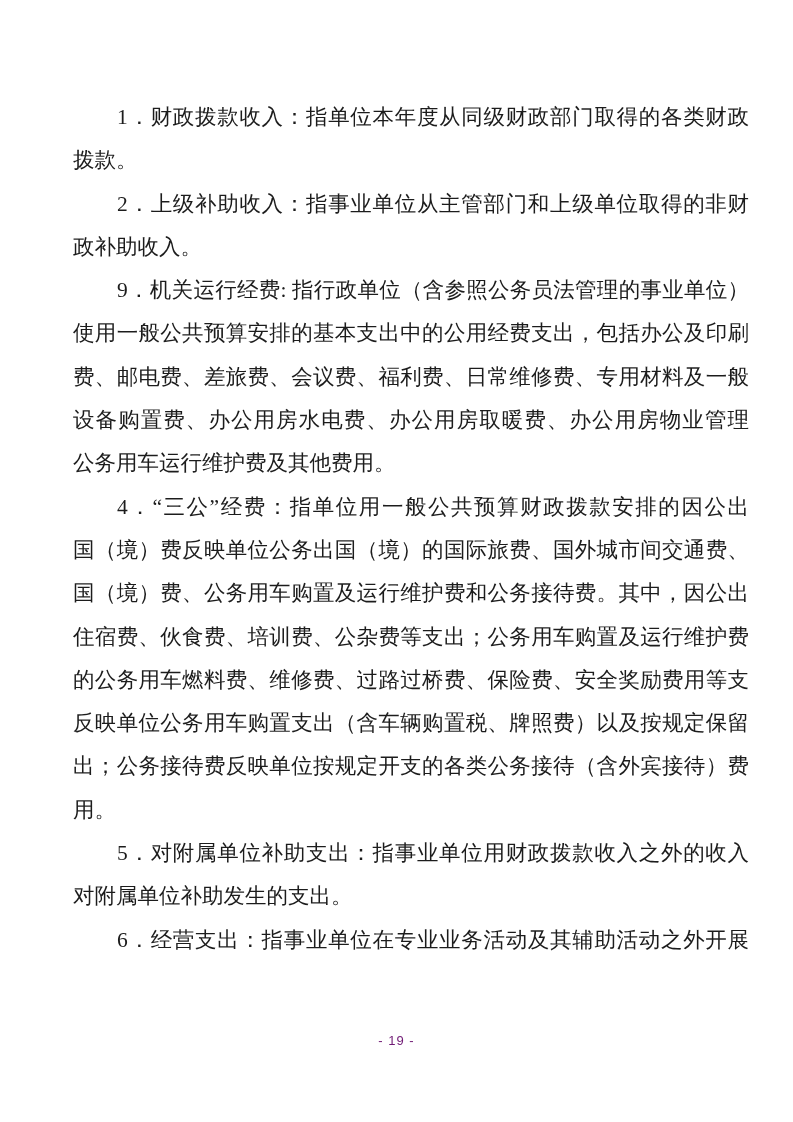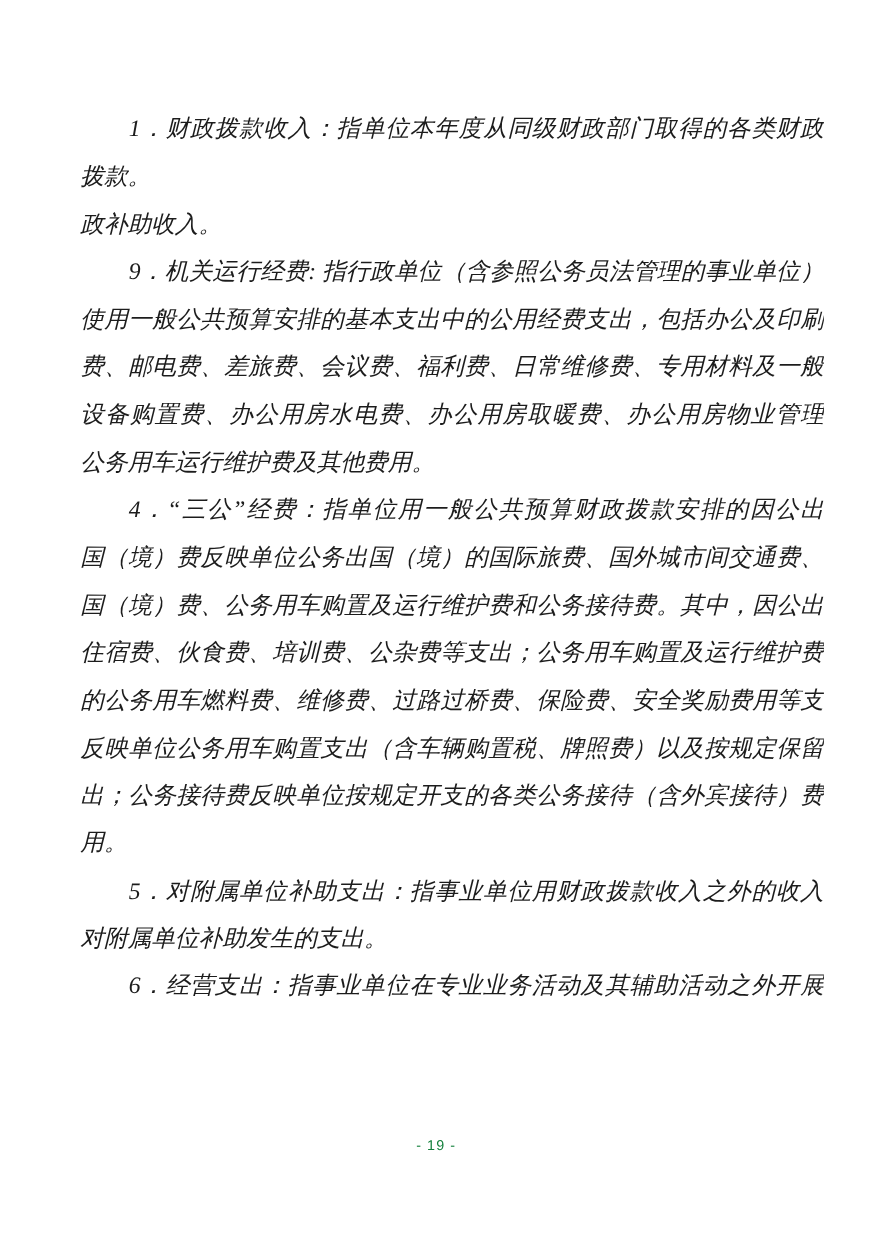--- a/index.html
+++ b/index.html
@@ -22,21 +22,20 @@
     top: 96px;
     width: 676px;
   }
   .line {
     font-size: 21.5px;
     line-height: 43.3px;
     height: 43.3px;
     white-space: nowrap;
     text-align: justify;
     overflow: hidden;
-    font-style: italic;
   }
   .line.justify {
     text-align: justify;
     text-align-last: justify;
     white-space: normal;
   }
   .line.last {
     text-align: right;
     text-align-last: left;
   }
@@ -44,31 +43,32 @@
     text-indent: 2.05em;
   }
   .footer {
     position: absolute;
     left: 0;
     top: 1033px;
     width: 100%;
     text-align: center;
     font-size: 13px;
     letter-spacing: 1px;
-    color: #15803d;
+    color: #701a75;
     font-family: "Liberation Sans", "DejaVu Sans", sans-serif;
   }
 </style>
 </head>
 <body>
 
 <div class="page">
   <div class="text-column">
     <div class="line indent justify">1．财政拨款收入：指单位本年度从同级财政部门取得的各类财政</div>
     <div class="line last">拨款。</div>
+    <div class="line indent justify">2．上级补助收入：指事业单位从主管部门和上级单位取得的非财</div>
     <div class="line last">政补助收入。</div>
     <div class="line indent justify">9．机关运行经费: 指行政单位（含参照公务员法管理的事业单位）</div>
     <div class="line justify">使用一般公共预算安排的基本支出中的公用经费支出，包括办公及印刷</div>
     <div class="line justify">费、邮电费、差旅费、会议费、福利费、日常维修费、专用材料及一般</div>
     <div class="line justify">设备购置费、办公用房水电费、办公用房取暖费、办公用房物业管理费、</div>
     <div class="line last">公务用车运行维护费及其他费用。</div>
     <div class="line indent justify">4．“三公”经费：指单位用一般公共预算财政拨款安排的因公出</div>
     <div class="line justify">国（境）费反映单位公务出国（境）的国际旅费、国外城市间交通费、</div>
     <div class="line justify">国（境）费、公务用车购置及运行维护费和公务接待费。其中，因公出</div>
     <div class="line justify">住宿费、伙食费、培训费、公杂费等支出；公务用车购置及运行维护费</div>

